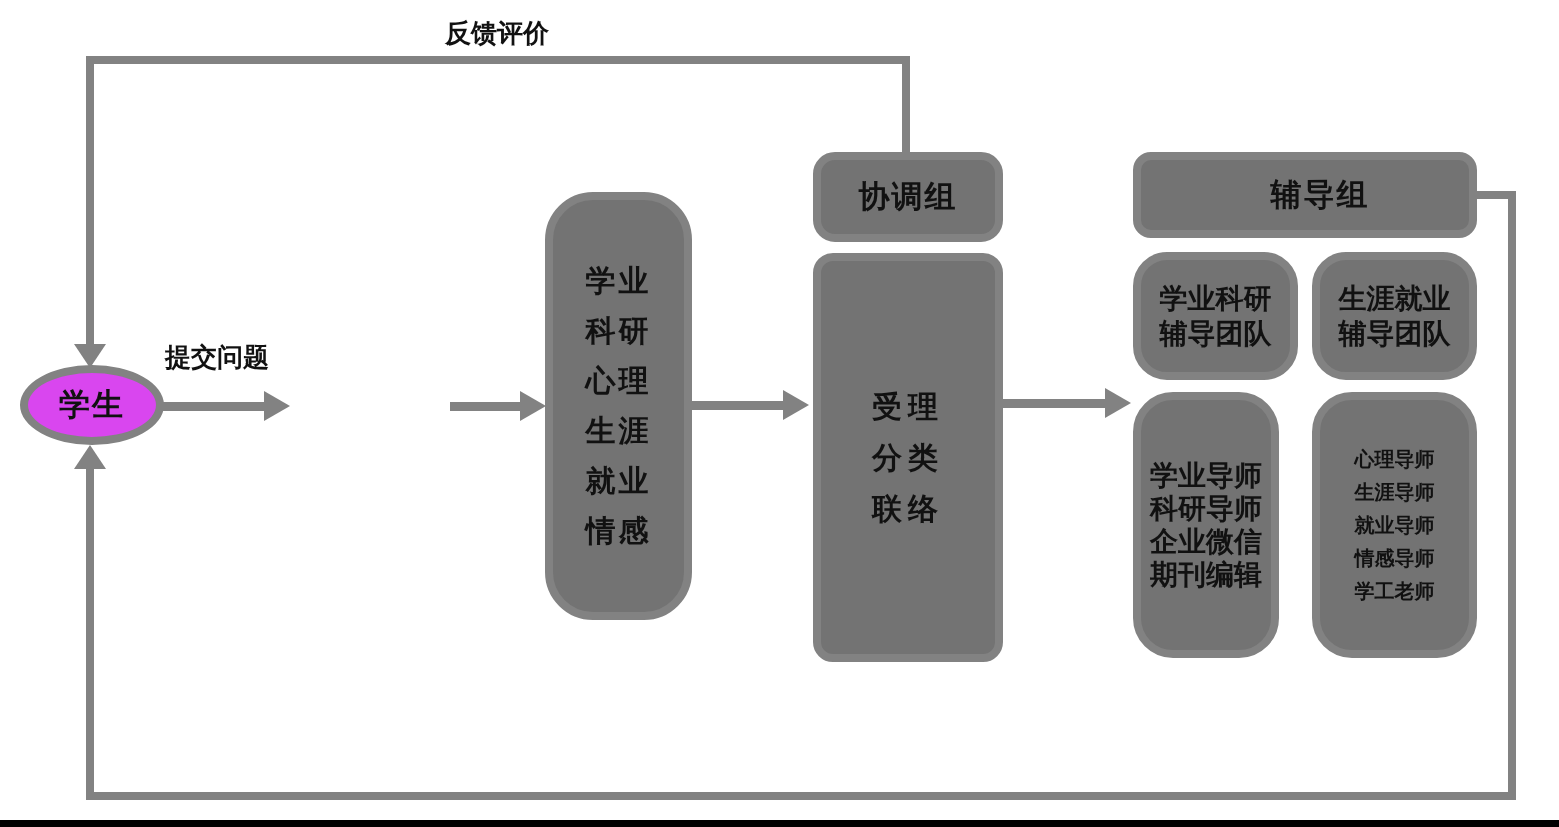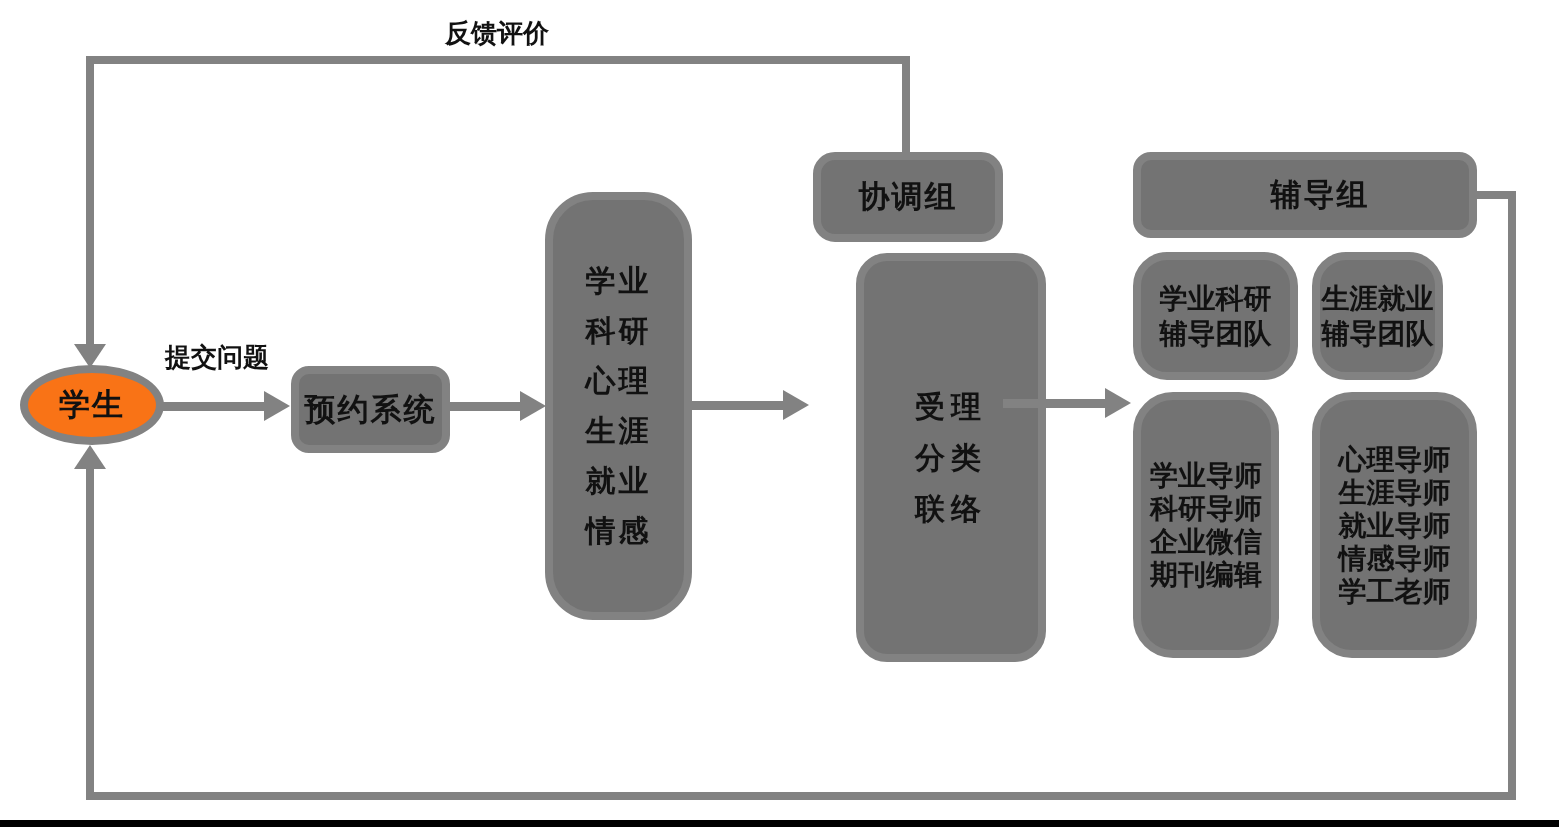--- a/index.html
+++ b/index.html
@@ -24,21 +24,21 @@
     display:flex;
     flex-direction:column;
     align-items:center;
     justify-content:center;
     text-align:center;
     font-weight:bold;
   }
   .ellipse{
     position:absolute;
     border:8px solid var(--gray);
-    background:#f97316;
+    background:#d946ef;
     box-sizing:border-box;
     border-radius:50%;
     display:flex;align-items:center;justify-content:center;
     font-weight:bold;
   }
   .arrowhead{position:absolute;width:0;height:0;}
   .ah-right{border-top:15px solid transparent;border-bottom:15px solid transparent;border-left:26px solid var(--gray);}
   .ah-down{border-left:16px solid transparent;border-right:16px solid transparent;border-top:24px solid var(--gray);}
   .ah-up{border-left:16px solid transparent;border-right:16px solid transparent;border-bottom:24px solid var(--gray);}
   .edge-label{
@@ -70,23 +70,20 @@
   <div class="arrowhead ah-up" style="left:74px;top:445px;"></div>
 
   <div class="ellipse" style="left:20px;top:365px;width:144px;height:80px;">
     <span class="node-label">学生</span>
   </div>
 
   <div class="edge-label" style="left:142px;top:340px;width:150px;">提交问题</div>
   <div class="line" style="left:162px;top:402px;width:102px;height:9px;"></div>
   <div class="arrowhead ah-right" style="left:264px;top:391px;"></div>
 
-  <div class="box" style="left:291px;top:366px;width:159px;height:87px;border-radius:18px;">
-    <span class="node-label">预约系统</span>
-  </div>
 
   <div class="line" style="left:450px;top:402px;width:70px;height:9px;"></div>
   <div class="arrowhead ah-right" style="left:520px;top:391px;"></div>
 
   <div class="box" style="left:545px;top:192px;width:147px;height:428px;border-radius:48px;">
     <div class="stack" style="font-size:30px;line-height:50px;letter-spacing:3px;">
       <span>学业</span>
       <span>科研</span>
       <span>心理</span>
       <span>生涯</span>
@@ -95,58 +92,58 @@
     </div>
   </div>
 
   <div class="line" style="left:692px;top:401px;width:91px;height:9px;"></div>
   <div class="arrowhead ah-right" style="left:783px;top:390px;"></div>
 
   <div class="box" style="left:813px;top:152px;width:190px;height:90px;border-radius:22px;">
     <span class="node-label">协调组</span>
   </div>
 
-  <div class="box" style="left:813px;top:253px;width:190px;height:409px;border-radius:31px;margin-left:43px;">
+  <div class="box" style="left:813px;top:253px;width:190px;height:409px;border-radius:20px;">
     <div class="stack" style="font-size:30px;line-height:51px;letter-spacing:6px;">
       <span>受理</span>
       <span>分类</span>
       <span>联络</span>
     </div>
   </div>
 
   <div class="line" style="left:1003px;top:399px;width:102px;height:9px;"></div>
   <div class="arrowhead ah-right" style="left:1105px;top:388px;"></div>
 
   <div class="box" style="left:1133px;top:152px;width:344px;height:86px;border-radius:18px;padding-left:30px;">
     <span class="node-label">辅导组</span>
   </div>
 
   <div class="box" style="left:1133px;top:252px;width:165px;height:128px;border-radius:34px;">
     <div class="stack" style="font-size:28px;line-height:35px;">
       <span>学业科研</span>
       <span>辅导团队</span>
     </div>
   </div>
-  <div class="box" style="left:1312px;top:252px;width:131px;height:128px;border-radius:34px;">
+  <div class="box" style="left:1312px;top:252px;width:165px;height:128px;border-radius:34px;">
     <div class="stack" style="font-size:28px;line-height:35px;">
       <span>生涯就业</span>
       <span>辅导团队</span>
     </div>
   </div>
 
   <div class="box" style="left:1133px;top:392px;width:146px;height:266px;border-radius:40px;">
     <div class="stack" style="font-size:28px;line-height:33px;">
       <span>学业导师</span>
       <span>科研导师</span>
       <span>企业微信</span>
       <span>期刊编辑</span>
     </div>
   </div>
   <div class="box" style="left:1312px;top:392px;width:165px;height:266px;border-radius:40px;">
-    <div class="stack" style="font-size:28px;line-height:33px;">
+    <div class="stack" style="font-size:20px;line-height:33px;">
       <span>心理导师</span>
       <span>生涯导师</span>
       <span>就业导师</span>
       <span>情感导师</span>
       <span>学工老师</span>
     </div>
   </div>
 
   <div style="position:absolute;left:0;top:820px;width:1559px;height:7px;background:#000000;"></div>
 

